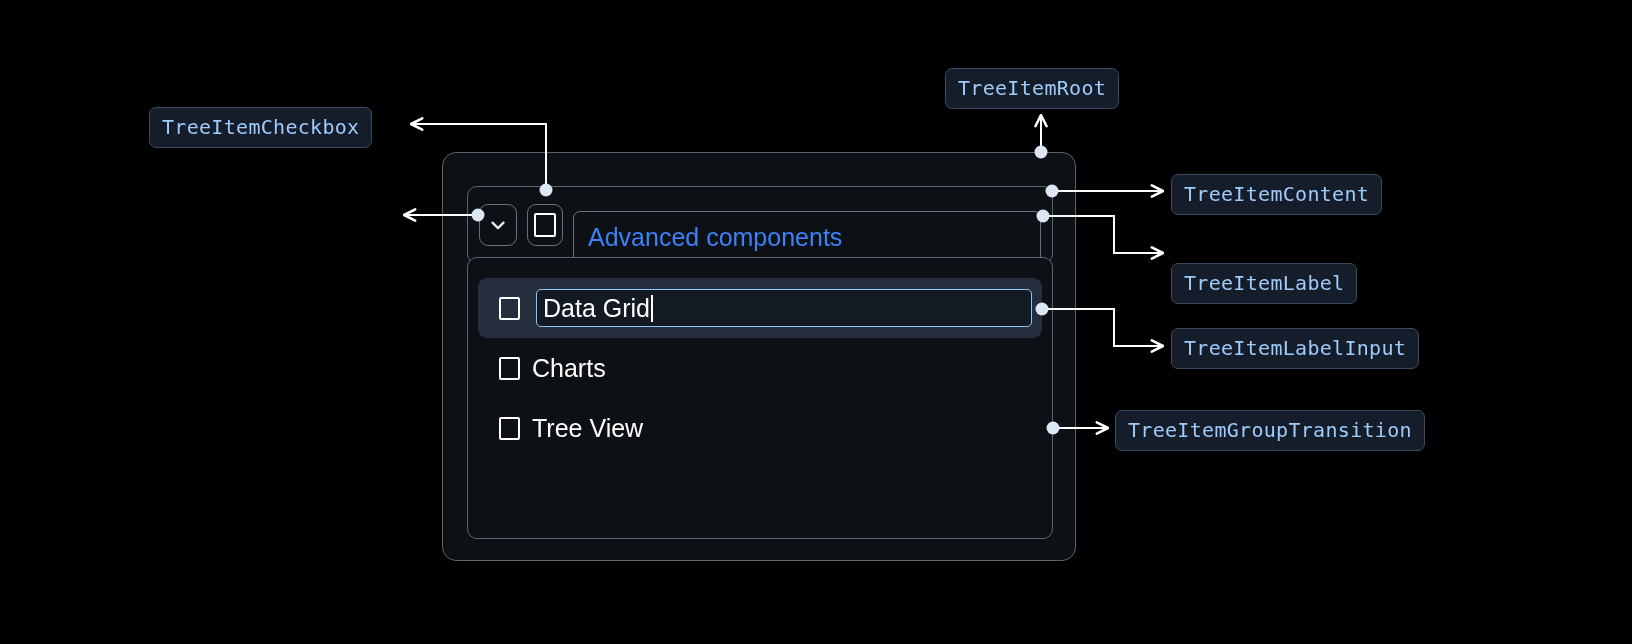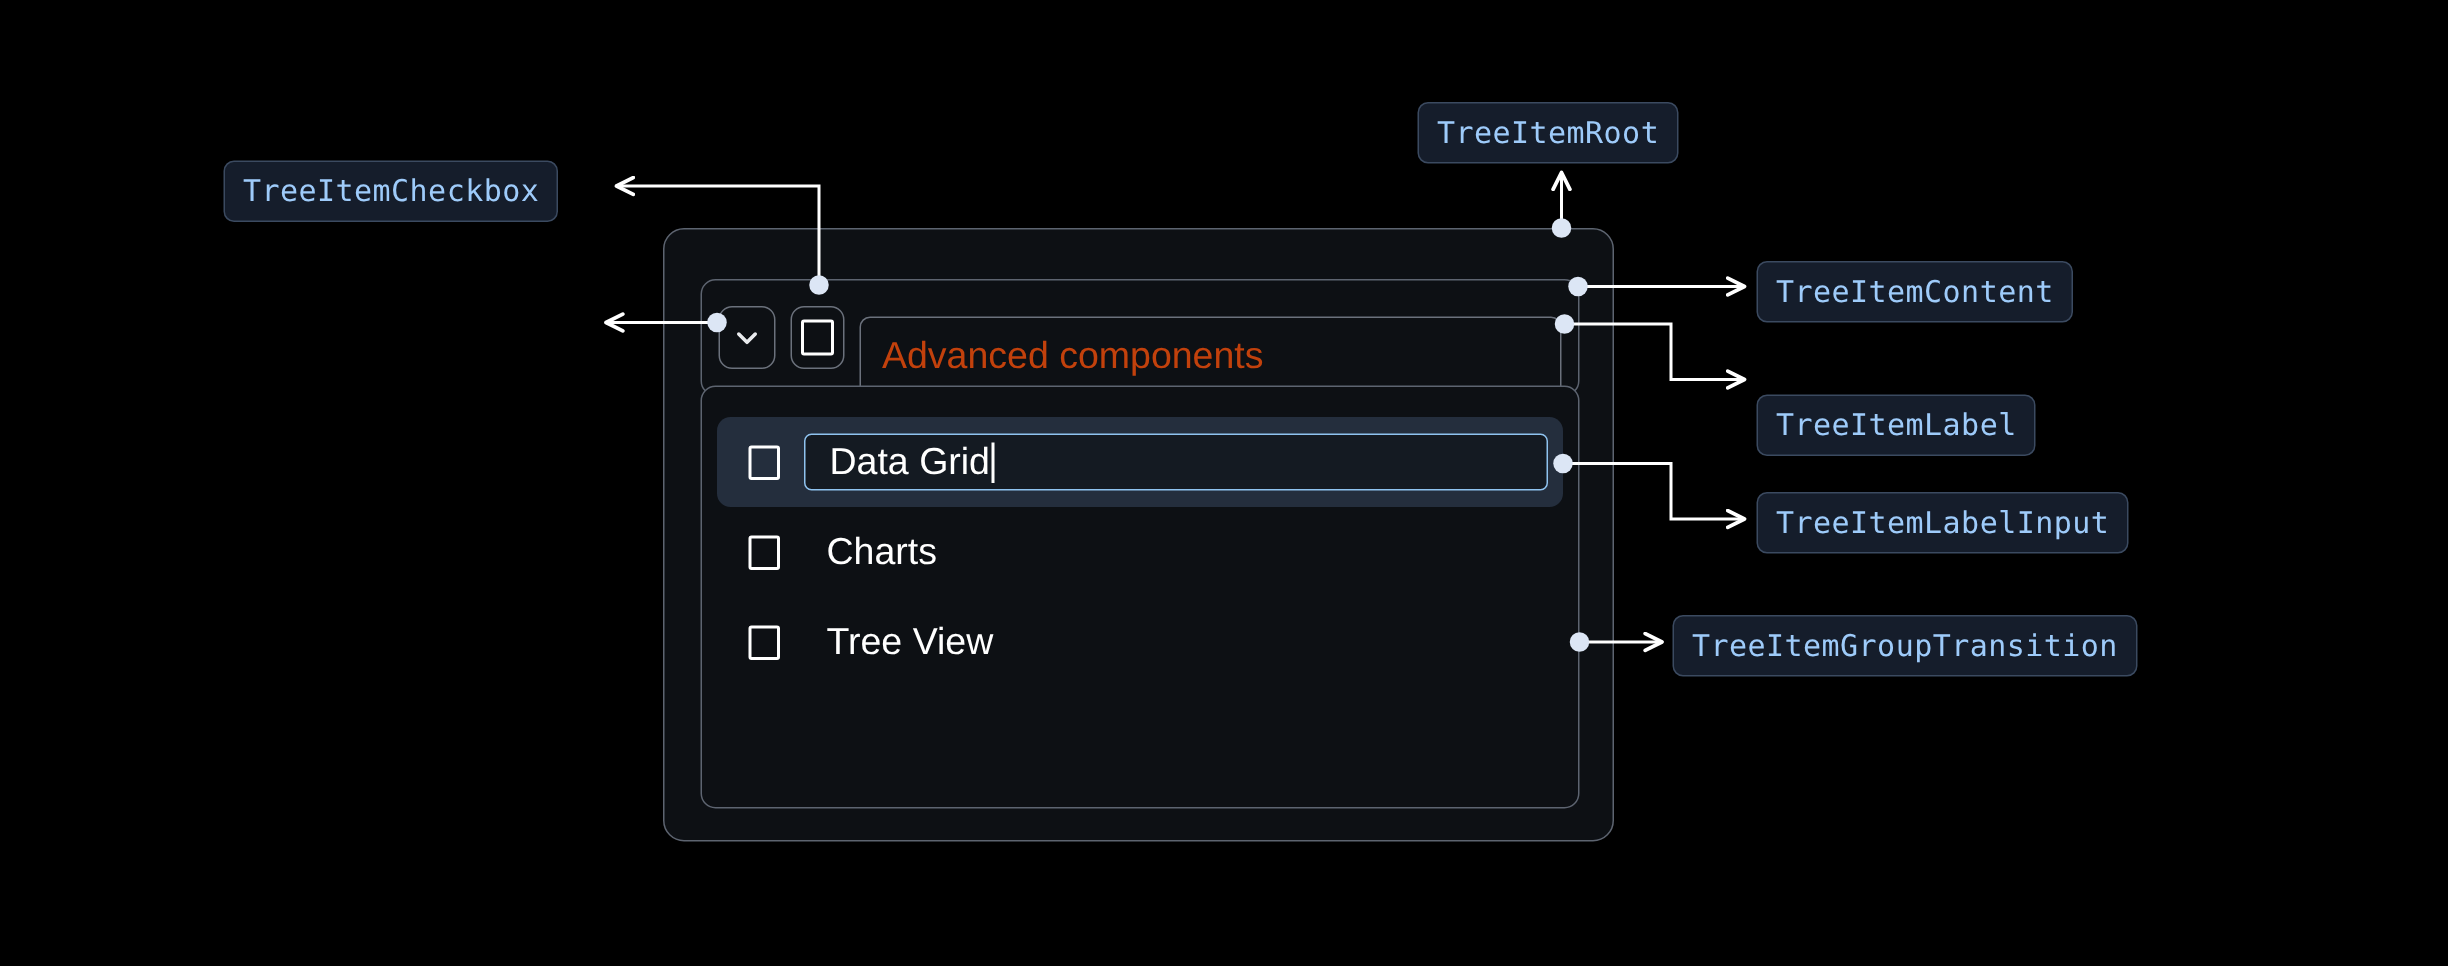--- a/index.html
+++ b/index.html
@@ -105,21 +105,21 @@
   }
   #label-box {
     flex: 1 1 auto;
     height: 54px;
     box-sizing: border-box;
     border: 1px solid #6b717c;
     border-radius: 7px;
     display: flex;
     align-items: center;
     padding-left: 14px;
-    color: #c2410c;
+    color: #3b82f6;
     font-size: 25px;
     overflow: hidden;
     margin-top: 25px;
   }
 
   #group-box {
     position: absolute;
     left: 24px;
     top: 104px;
     width: 586px;
@@ -146,36 +146,36 @@
   }
   .row-cb {
     width: 21px;
     height: 23px;
     box-sizing: border-box;
     border: 2.4px solid #ffffff;
     border-radius: 2px;
     flex: 0 0 auto;
   }
   .row-label {
-    margin-left: 31px;
+    margin-left: 12px;
     color: #ffffff;
     font-size: 25px;
     white-space: nowrap;
   }
   .row-input {
     margin-left: 16px;
     flex: 1 1 auto;
     height: 38px;
     box-sizing: border-box;
     border: 1.6px solid #8fc3f0;
     border-radius: 5px;
     background: #141a22;
     display: flex;
     align-items: center;
-    padding-left: 16px;
+    padding-left: 6px;
     margin-right: 10px;
     position: relative;
   }
   .row-input .txt {
     color: #ffffff;
     font-size: 25px;
     white-space: nowrap;
   }
   .caret {
     display: inline-block;

